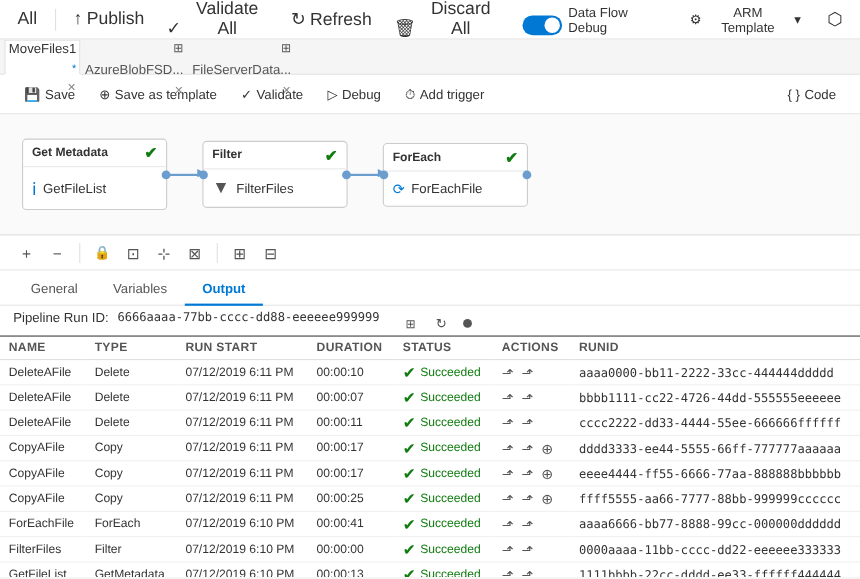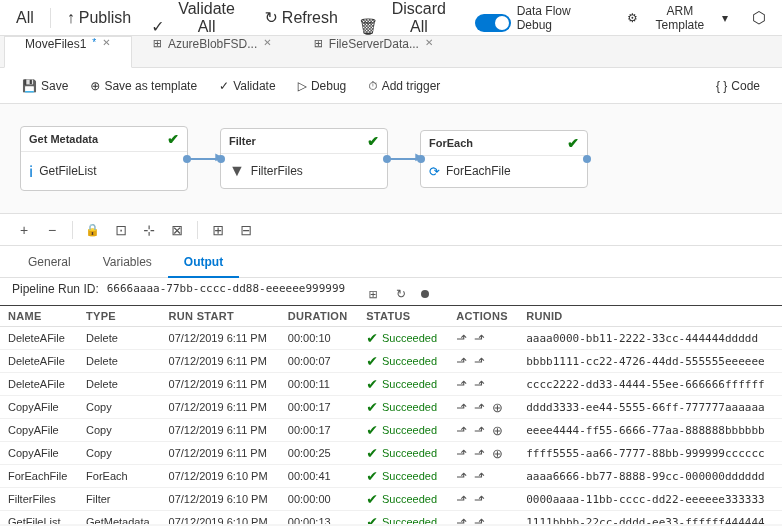--- a/index.html
+++ b/index.html
@@ -24,23 +24,23 @@
 
     
     .arm-btn { display: flex; align-items: center; gap: 4px; padding: 4px 8px; border: none; background: transparent; cursor: pointer; font-size: 12px; color: #333; margin-left: auto; }
 
     
     .tabs-bar {
       display: flex; align-items: center; background: #f5f5f5;
       border-bottom: 1px solid #e0e0e0; height: 32px; padding-left: 4px;
     }
     .tab {
-      display: flex; align-items: flex-start; gap: 6px; padding: 0 20px;
+      display: flex; align-items: flex-end; gap: 6px; padding: 0 3px;
       height: 32px; border: 1px solid transparent; cursor: pointer; font-size: 12px; color: #555;
-      background: transparent; border-radius: 0; position: relative; white-space: nowrap;
+      background: transparent; border-radius: 0; position: relative; white-space: nowrap; flex-direction: column;
     }
     .tab.active {
       background: #fff; border: 1px solid #e0e0e0; border-bottom-color: #fff;
       color: #333; font-weight: 400; margin-bottom: -1px;
     }
     .tab .close-btn { font-size: 10px; color: #888; cursor: pointer; }
     .tab-modified { font-size: 10px; color: #0078d4; }
 
     
     .second-toolbar {
@@ -54,21 +54,21 @@
     }
     .toolbar2-right { margin-left: auto; }
 
     
     .canvas {
       background: #fafafa; height: 110px; border-bottom: 1px solid #e0e0e0;
       display: flex; align-items: center; padding: 0 20px; gap: 0; position: relative;
       overflow: hidden;
     }
     .pipeline-node {
-      display: flex; flex-direction: column; width: 168px; border: 1px solid #ccc;
+      display: flex; flex-direction: column; width: 132px; border: 1px solid #ccc;
       border-radius: 4px; background: #fff; position: relative;
     }
     .node-header {
       display: flex; align-items: center; justify-content: space-between;
       padding: 4px 8px; border-bottom: 1px solid #e8e8e8; font-size: 11px; font-weight: 600; color: #333;
     }
     .node-body {
       display: flex; align-items: center; gap: 6px; padding: 8px; font-size: 12px;
     }
     .node-icon { font-size: 16px; color: #0078d4; }

